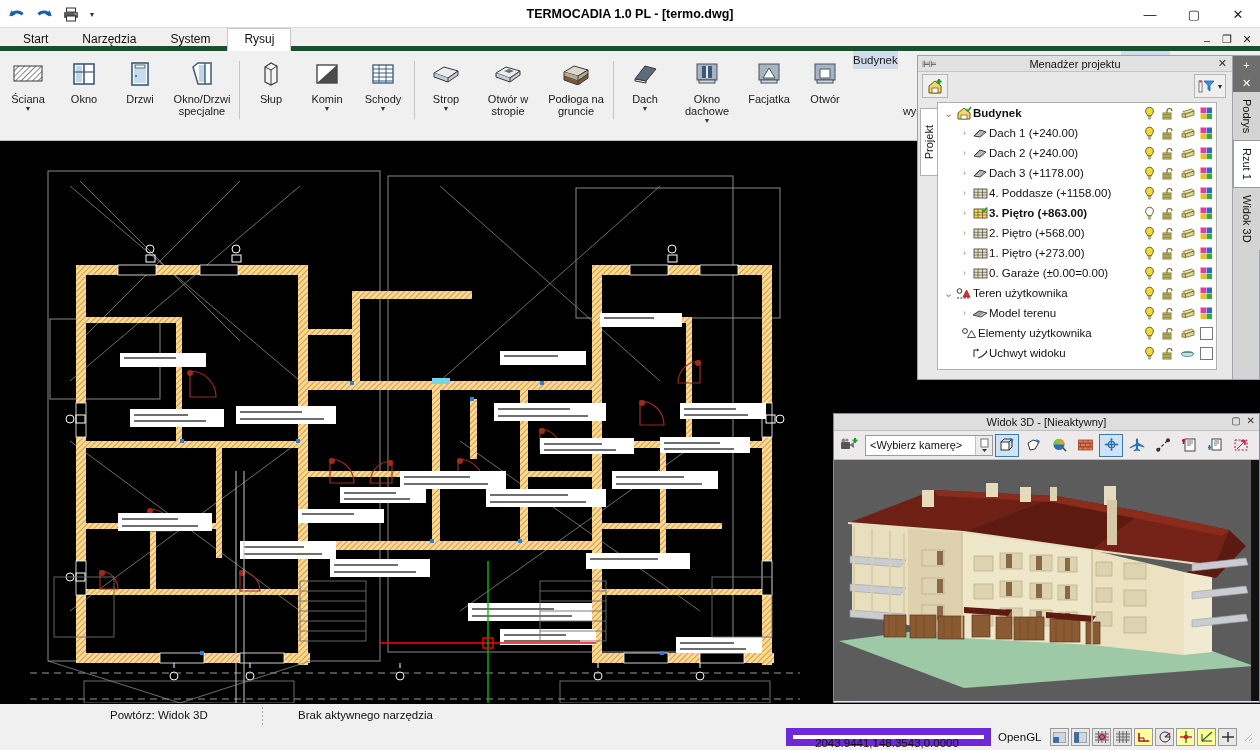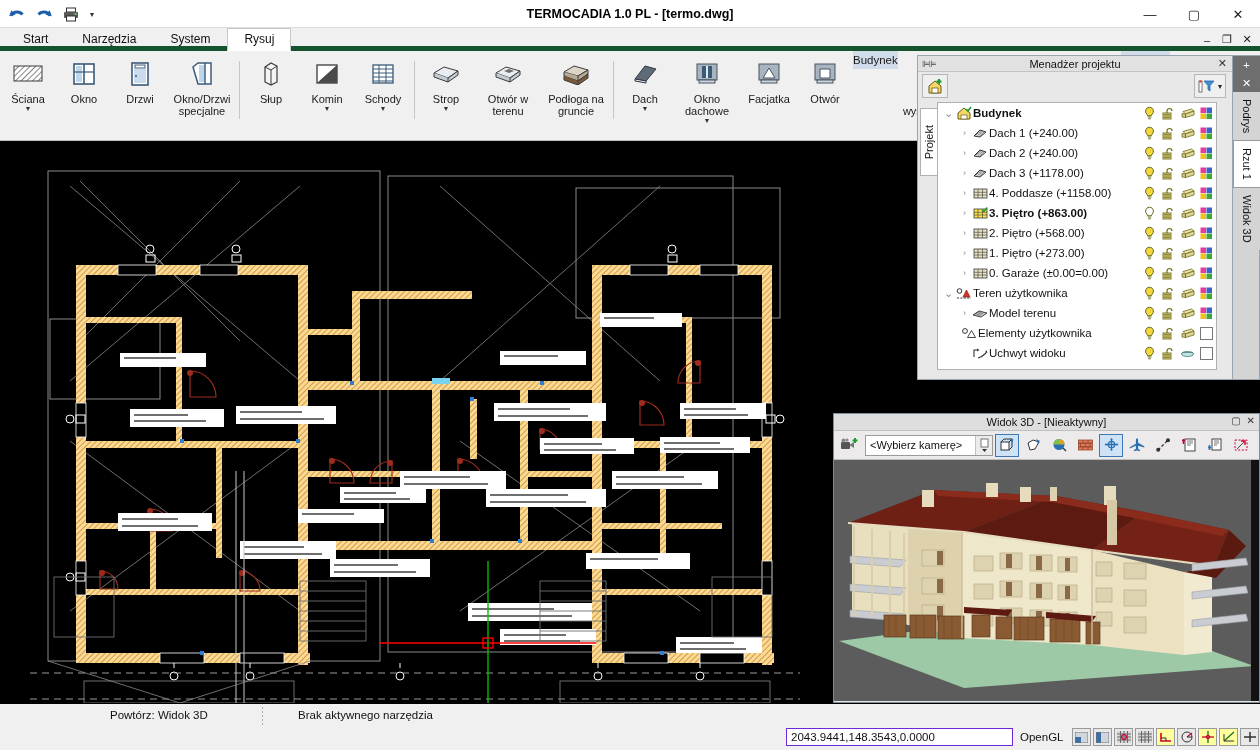--- a/index.html
+++ b/index.html
@@ -84,22 +84,22 @@
     position:absolute; left:0; top:703px; width:1260px; height:47px; background:#f0f0f0;
     border-top:1px solid #000;
   }
   .status-row1 { position:absolute; left:0; top:0; width:1184px; height:24px; }
   .st-cmd { position:absolute; left:110px; top:5px; font-size:11.5px; color:#111; }
   .st-div { position:absolute; left:262px; top:3px; width:1px; height:18px;
             background:repeating-linear-gradient(to bottom,#aaa 0 2px,transparent 2px 4px); }
   .st-tool { position:absolute; left:298px; top:5px; font-size:11.5px; color:#111; }
   .st-coordwrap { position:absolute; left:786px; top:728px; display:flex; align-items:center; gap:0; }
   .st-coordfield {
-    width:227px; height:18px; background:#fff; border:1px solid #6d28d9;
-    font-size:11.5px; color:#111; padding:1px 4px; line-height:15px;
+    width:205px; height:18px; background:#fff; border:7px solid #6d28d9;
+    font-size:11.5px; color:#111; padding:1px 22px; line-height:15px;
   }
   .st-opengl { font-size:11.5px; color:#111; padding:0 7px; }
   .sbtn { width:19px; height:18px; border:1px solid #9a9a9a; background:#e8e8e8;
           display:flex; align-items:center; justify-content:center; cursor:pointer; margin-left:2px; }
   .sbtn.yellow { background:#ffff9e; }
   .grip { margin-left:4px; width:12px; height:14px; opacity:.55; }
 
   
   .pm {
     position:absolute; left:917px; top:55px; width:316px; height:325px;
@@ -326,21 +326,21 @@
               <div class="rcaret">▼</div>
             </div>
             <div class="ritem wide">
               <div class="ricon">
                 <svg width="30" height="22" viewBox="0 0 30 22">
                   <path d="M3 10 L13 4 L27 8 L17 15 Z" fill="#e9edf1" stroke="#3a3a3a"></path>
                   <path d="M3 10 v4 L17 19 v-4 M17 15 L27 8 v4 L17 19" fill="#c3cbd4" stroke="#3a3a3a"></path>
                   <path d="M11 8 L16 6 L21 8 L16 10 Z" fill="#6e6e6e"></path>
                 </svg>
               </div>
-              <div class="rlabel">Otwór w terenu</div>
+              <div class="rlabel">Otwór w stropie</div>
             </div>
             <div class="ritem wide">
               <div class="ricon">
                 <svg width="30" height="22" viewBox="0 0 30 22">
                   <path d="M3 9 L13 3 L27 7 L17 13 Z" fill="#dcd6c8" stroke="#3a3a3a"></path>
                   <path d="M3 9 v4 L17 18 v-5 M17 13 L27 7 v4 L17 18" fill="#b5ab95" stroke="#3a3a3a"></path>
                   <path d="M3 13 v4 L17 22 v-4 M17 18 L27 11 v4 L17 22" fill="#7a5a3a" stroke="#3a3a3a"></path>
                 </svg>
               </div>
               <div class="rlabel">Podłoga na gruncie</div>

